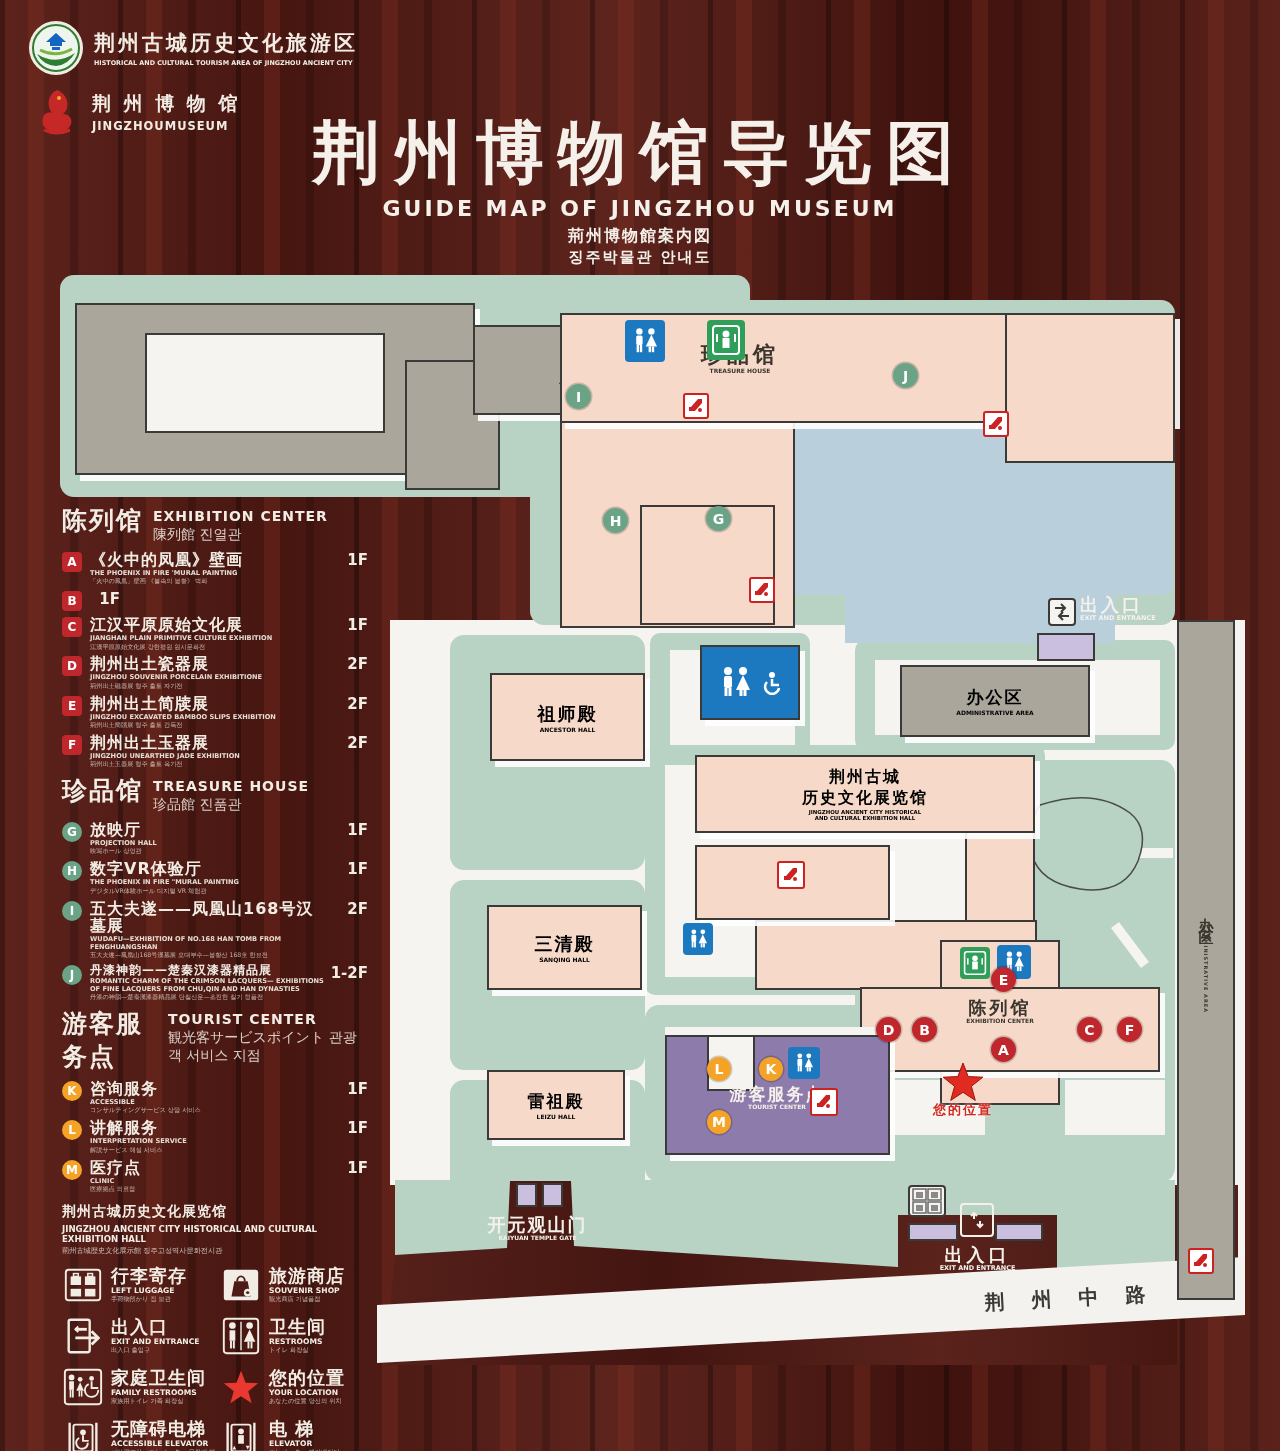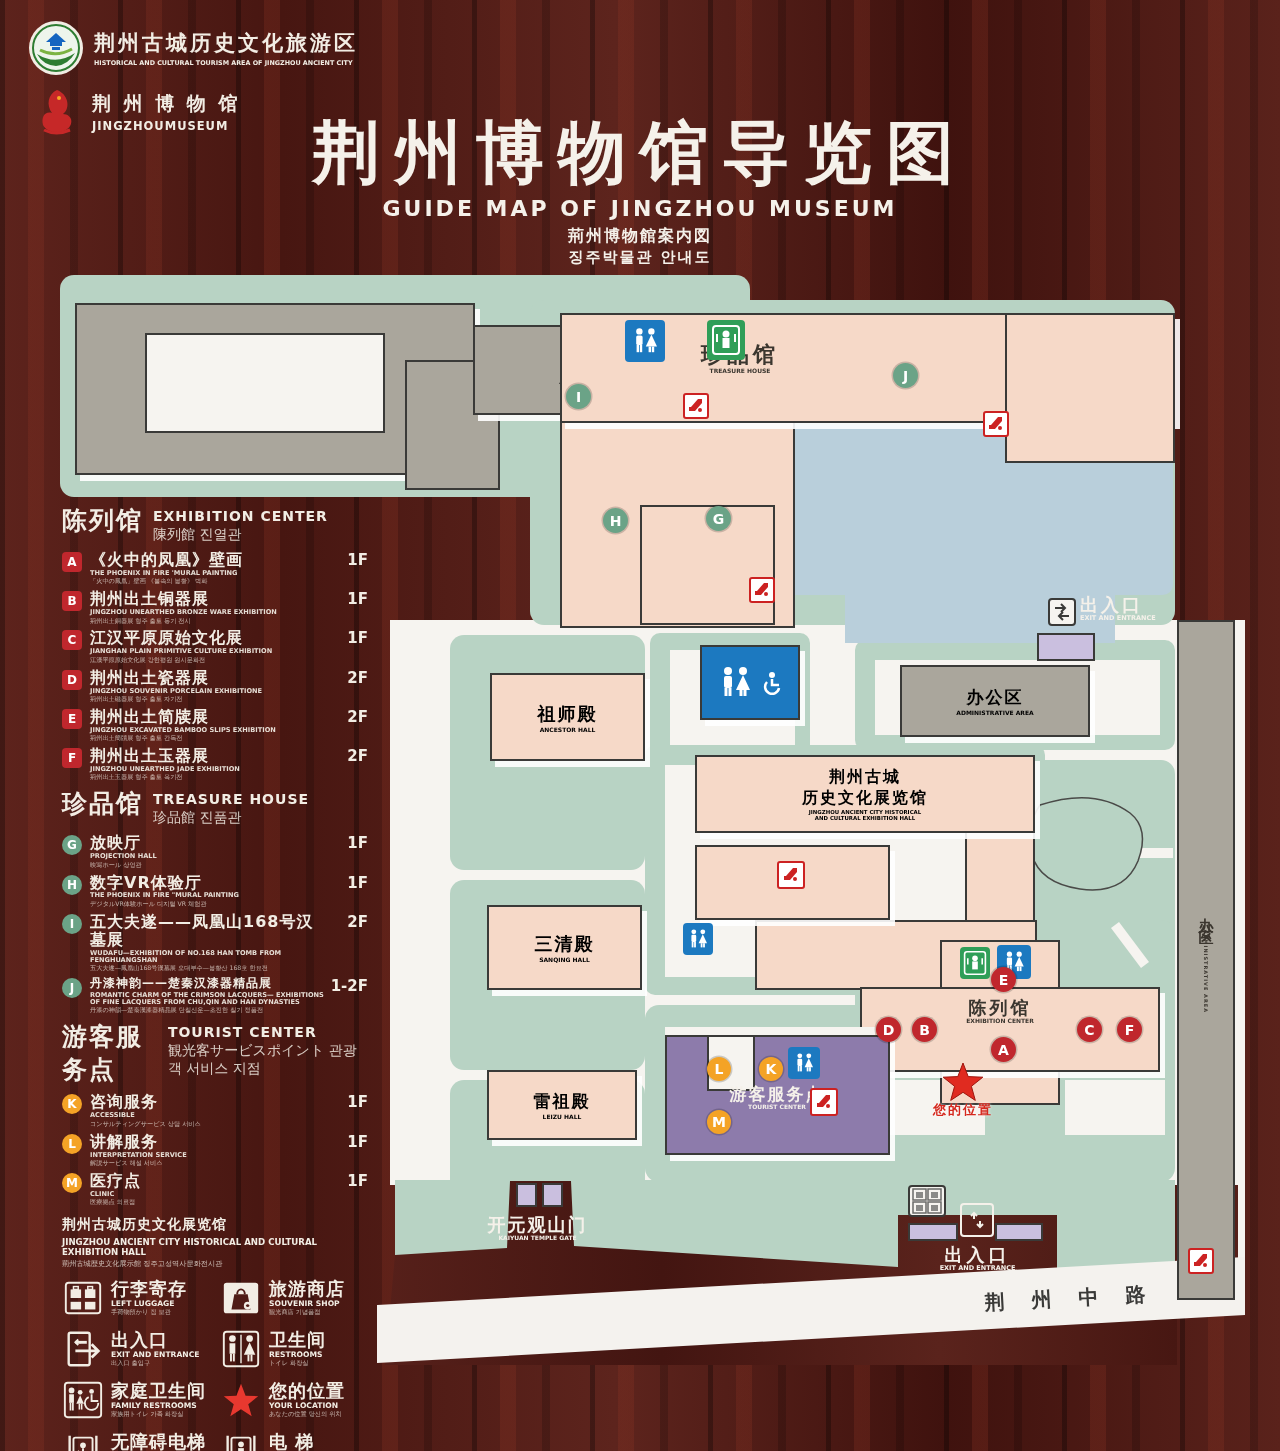--- a/index.html
+++ b/index.html
@@ -184,21 +184,21 @@
   </div>
 
   <div class="bldg pink" style="left:432px;top:640px;width:155px;height:85px;">
     <span class="mlz" style="font-size:18px;letter-spacing:2px;">三清殿</span>
     <span class="mle">SANQING HALL</span>
   </div>
   <div class="bldg pink" style="left:435px;top:408px;width:155px;height:88px;">
     <span class="mlz" style="font-size:18px;letter-spacing:2px;">祖师殿</span>
     <span class="mle">ANCESTOR HALL</span>
   </div>
-  <div class="bldg pink" style="left:432px;top:805px;width:150px;height:70px;">
+  <div class="bldg pink" style="left:432px;top:805px;width:138px;height:70px;">
     <span class="mlz" style="font-size:17px;letter-spacing:2px;">雷祖殿</span>
     <span class="mle">LEIZU HALL</span>
   </div>
 
   <div class="hole" style="left:615px;top:385px;width:125px;height:95px;border:none;"></div>
   <div class="bldg" style="left:645px;top:380px;width:100px;height:75px;background:#1c79c0;flex-direction:row;gap:4px;">
     <svg width="40" height="40" viewBox="0 0 40 40">
         <circle cx="13" cy="8" r="4" fill="#fff"></circle>
         <rect x="9" y="13" width="8" height="12" rx="2" fill="#fff"></rect>
         <rect x="9.5" y="25" width="3" height="8" fill="#fff"></rect>
@@ -445,25 +445,20 @@
     <span class="lcode">A</span>
     <span class="lmain">
         <span class="lzh">《火中的凤凰》壁画</span>
         <span class="len">THE PHOENIX IN FIRE 'MURAL PAINTING</span>
         <span class="lsub">「火中の鳳凰」壁画 《불속의 봉황》 벽화</span>
       </span>
     <span class="lfloor">1F</span>
   </div>
   <div class="litem">
     <span class="lcode">B</span>
-    <span class="lmain">
-        <span class="lzh">荆州出土铜器展</span>
-        <span class="len">JINGZHOU UNEARTHED BRONZE WARE EXHIBITION</span>
-        <span class="lsub">荊州出土銅器展  형주 출토 동기 전시</span>
-      </span>
     <span class="lfloor">1F</span>
   </div>
   <div class="litem">
     <span class="lcode">C</span>
     <span class="lmain">
         <span class="lzh">江汉平原原始文化展</span>
         <span class="len">JIANGHAN PLAIN PRIMITIVE CULTURE EXHIBITION</span>
         <span class="lsub">江漢平原原始文化展  강한평원 원시문화전</span>
       </span>
     <span class="lfloor">1F</span>

